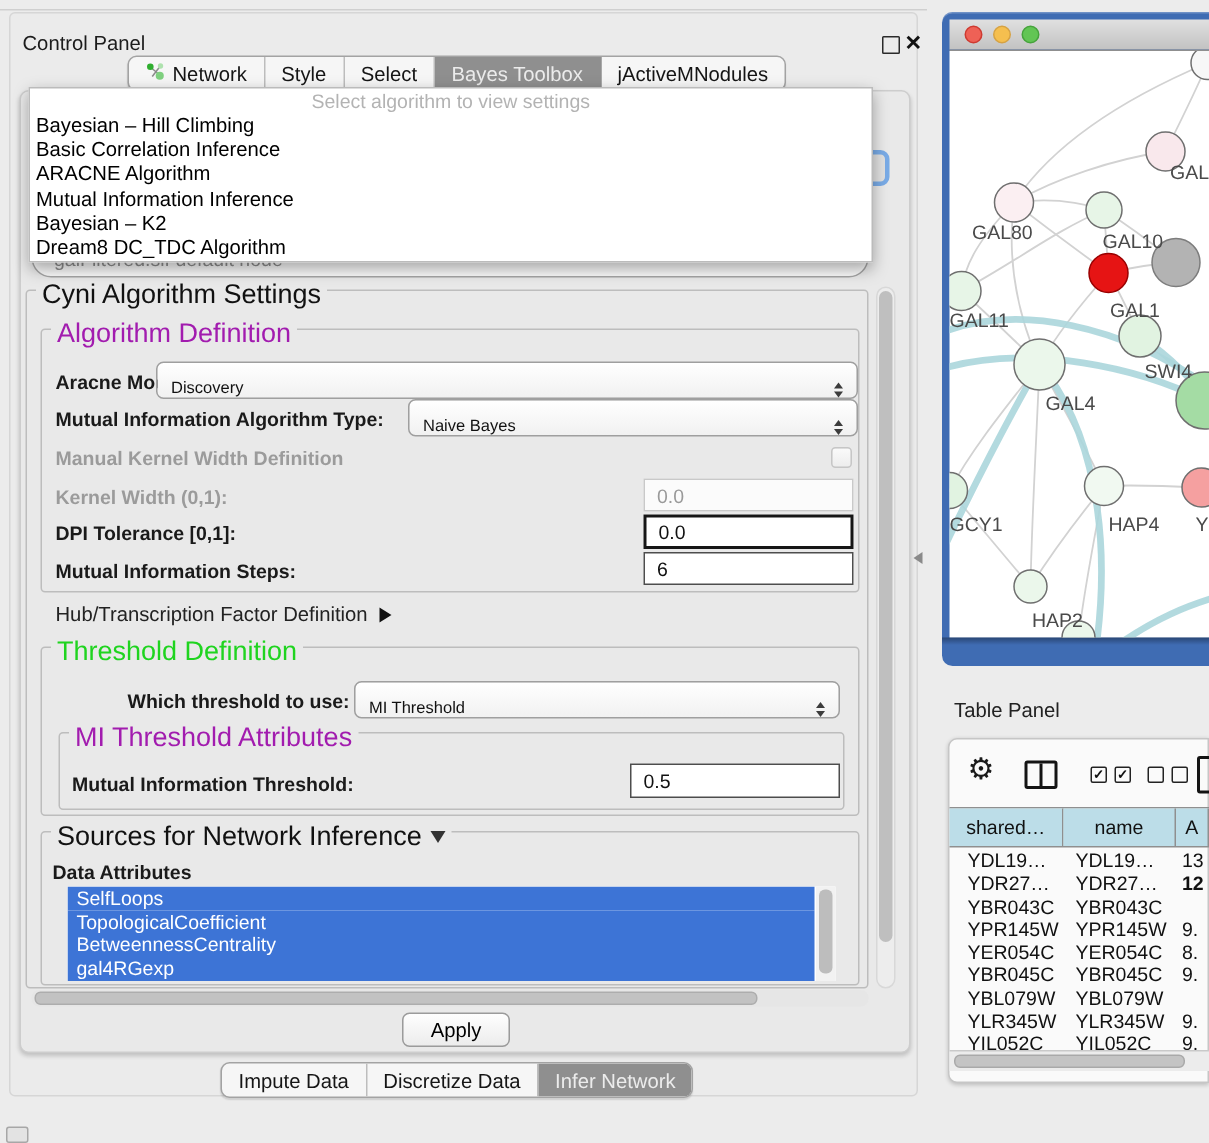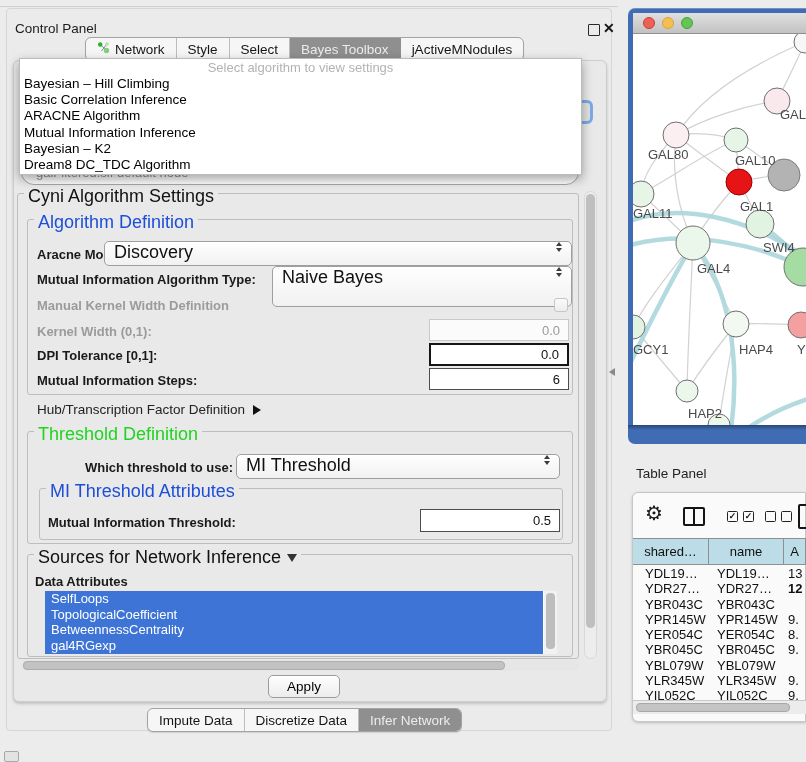--- a/index.html
+++ b/index.html
@@ -27,31 +27,31 @@
   .dd-item{height:16.2px;line-height:16.2px;padding-left:4px;font-size:13.5px;color:#000;white-space:nowrap}
   .dd-item.bold{font-weight:normal}
   .bg-combo{position:absolute;left:20px;top:158px;width:558px;height:26px;border:1px solid #a6a6a6;
             border-radius:13px;background:#fcfcfc;z-index:5;line-height:26px;padding-left:14px;
             color:#8f8f8f;box-sizing:border-box}
   .blue-frag{position:absolute;left:575px;top:99px;width:17px;height:24px;border:3px solid #79abe6;
              border-radius:6px;background:#e0e0e0;z-index:4;box-sizing:border-box}
   
   .grp{position:absolute;border:1px solid #bdbdbd;border-radius:3px;box-sizing:border-box}
   .gtitle{position:absolute;top:-8px;left:6px;background:#e9e9e9;padding:0 4px;font-size:18px;white-space:nowrap}
-  .gtitle.blue{color:#1d4ed8}
+  .gtitle.blue{color:#a21caf}
   .gtitle.green{color:#1fd41f}
   .lbl{position:absolute;font-weight:bold;font-size:13px;color:#1a1a1a;white-space:nowrap}
   .lbl.dis{color:#9b9b9b}
   .plain{position:absolute;font-size:13.5px;color:#222;white-space:nowrap}
   .combo{position:absolute;background:linear-gradient(#ffffff,#f1f1f1);border:1px solid #9f9f9f;
-         border-radius:5px;display:flex;align-items:flex-start;padding:0 9px;font-size:18px;box-sizing:border-box}
+         border-radius:5px;display:flex;align-items:flex-end;padding:0 9px;font-size:11px;box-sizing:border-box}
   .stepper{margin-left:auto;display:flex;flex-direction:column;align-items:center;gap:2px}
   .tri-up{width:0;height:0;border-left:3.5px solid transparent;border-right:3.5px solid transparent;border-bottom:4.5px solid #3c3c3c}
   .tri-down{width:0;height:0;border-left:3.5px solid transparent;border-right:3.5px solid transparent;border-top:4.5px solid #3c3c3c}
-  .field{position:absolute;background:#fff;border:1px solid #4d4d4d;font-size:13px;text-align:right;
+  .field{position:absolute;background:#fff;border:1px solid #4d4d4d;font-size:13px;text-align:left;
          padding:0 8px;box-sizing:border-box;font-family:inherit;color:#111;outline:none}
   .field.strong{border:2px solid #161616}
   .field.dis{border:1px solid #c9c9c9;color:#9a9a9a;background:#fbfbfb}
   .checkbox{position:absolute;width:14px;height:14px;border:1px solid #c6c6c6;border-radius:3px;
             background:linear-gradient(#fafafa,#ededed);box-sizing:border-box}
   .arrow-right{display:inline-block;width:0;height:0;border-top:5.5px solid transparent;
                border-bottom:5.5px solid transparent;border-left:8px solid #111;margin-left:8px;vertical-align:-1px}
   .arrow-down{display:inline-block;width:0;height:0;border-left:5.5px solid transparent;
               border-right:5.5px solid transparent;border-top:8px solid #333;margin-left:6px;vertical-align:1px}
   .attr-list{position:absolute;left:44px;top:590px;width:512px;height:63px;background:#fff;overflow:hidden}
@@ -169,21 +169,21 @@
   </div>
   <div class="lbl" style="left:30px;top:238px">Aracne Mode:</div>
   <div class="combo" style="left:97px;top:232px;width:468px;height:25px">
     <span>Discovery</span>
     <span class="stepper">
         <span class="tri-up"></span>
         <span class="tri-down"></span>
       </span>
   </div>
   <div class="lbl" style="left:30px;top:263px">Mutual Information Algorithm Type:</div>
-  <div class="combo" style="left:265px;top:257px;width:300px;height:41px">
+  <div class="combo" style="left:265px;top:257px;width:300px;height:25px">
     <span>Naive Bayes</span>
     <span class="stepper">
         <span class="tri-up"></span>
         <span class="tri-down"></span>
       </span>
   </div>
   <div class="lbl dis" style="left:30px;top:289px">Manual Kernel Width Definition</div>
   <div class="checkbox" style="left:547px;top:289px"></div>
   <div class="lbl dis" style="left:30px;top:315px">Kernel Width (0,1):</div>
   <input class="field dis" style="left: 422px; top: 310px; width: 140px; height: 22px;" readonly="" value="0.0">

